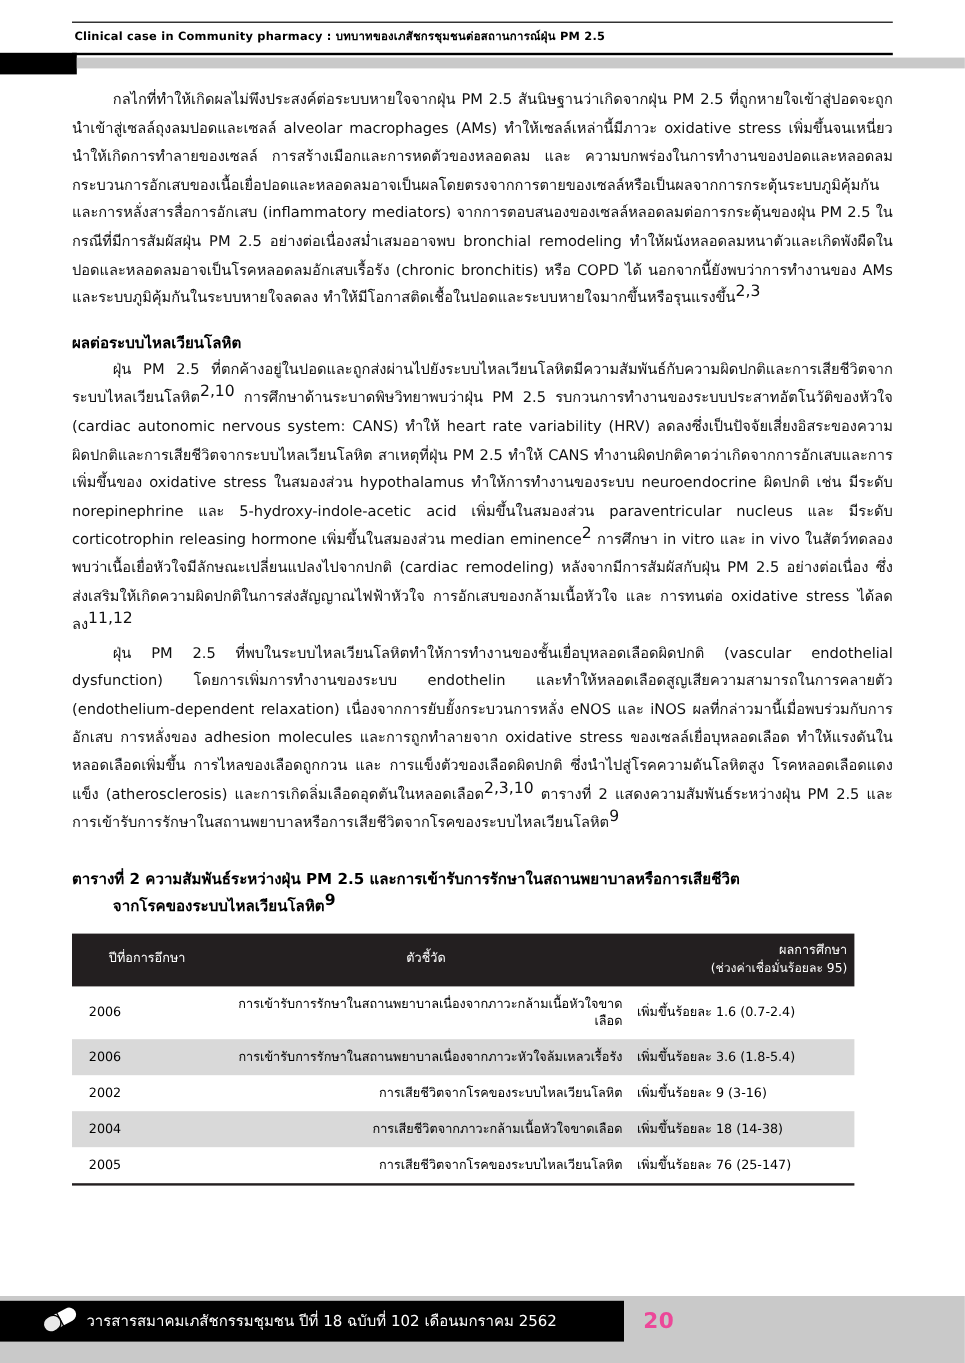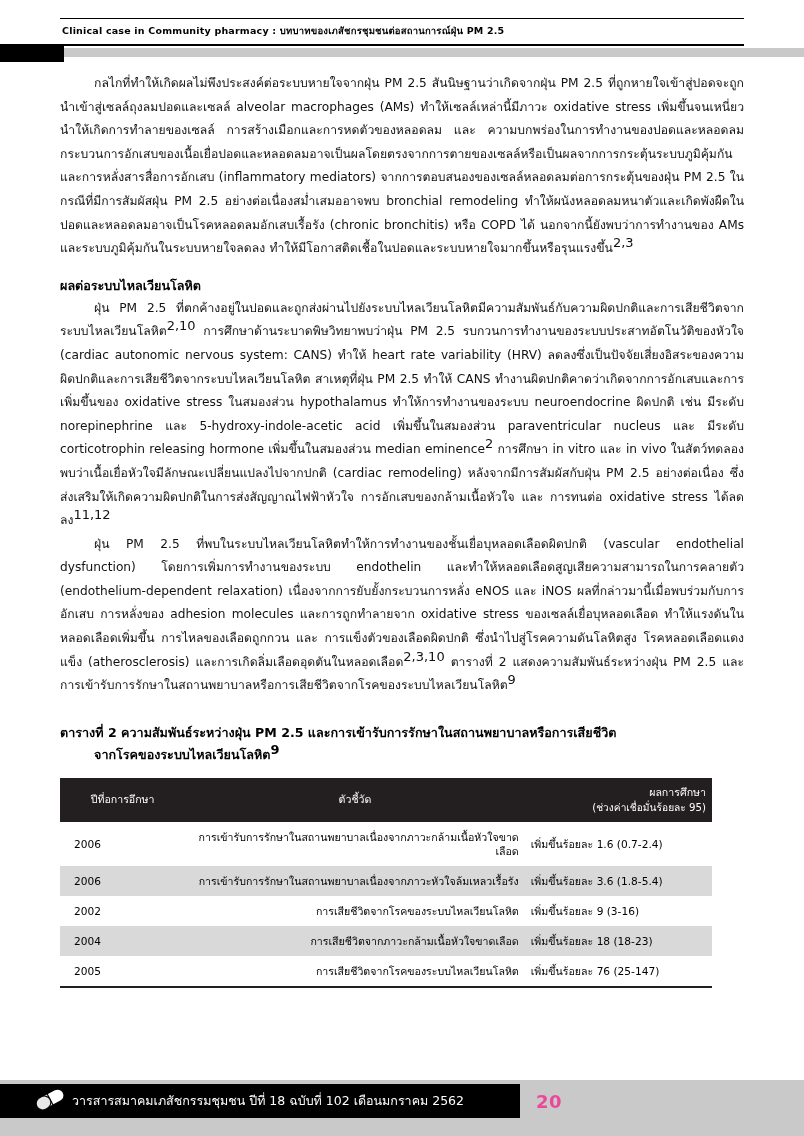--- a/index.html
+++ b/index.html
@@ -278,21 +278,21 @@
           <td>เพิ่มขึ้นร้อยละ 3.6 (1.8-5.4)</td>
         </tr>
         <tr>
           <td>2002</td>
           <td>การเสียชีวิตจากโรคของระบบไหลเวียนโลหิต</td>
           <td>เพิ่มขึ้นร้อยละ 9 (3-16)</td>
         </tr>
         <tr class="alt">
           <td>2004</td>
           <td>การเสียชีวิตจากภาวะกล้ามเนื้อหัวใจขาดเลือด</td>
-          <td>เพิ่มขึ้นร้อยละ 18 (18-23)</td>
+          <td>เพิ่มขึ้นร้อยละ 18 (14-38)</td>
         </tr>
         <tr>
           <td>2005</td>
           <td>การเสียชีวิตจากโรคของระบบไหลเวียนโลหิต</td>
           <td>เพิ่มขึ้นร้อยละ 76 (25-147)</td>
         </tr>
       </tbody>
     </table>
     <div class="table-bottom-rule"></div>
 

